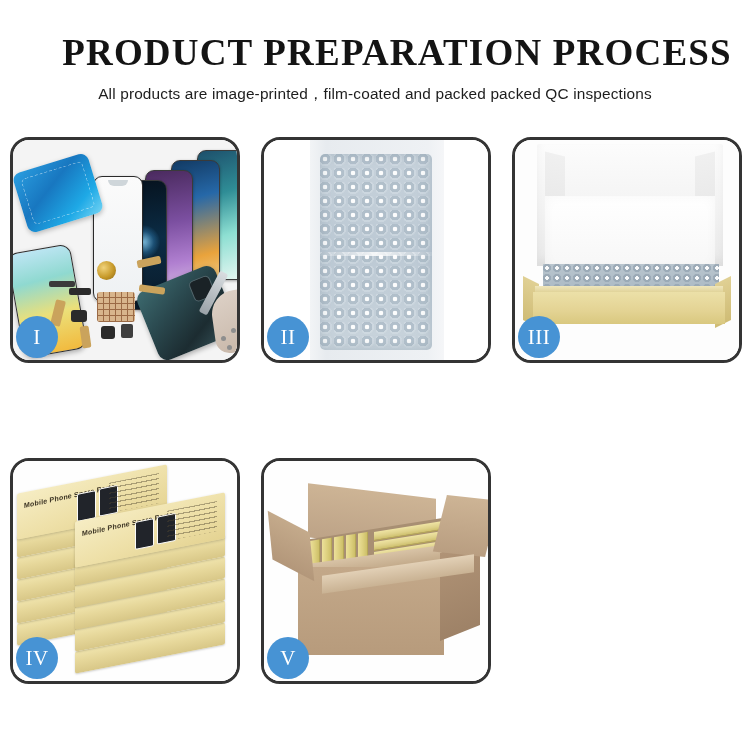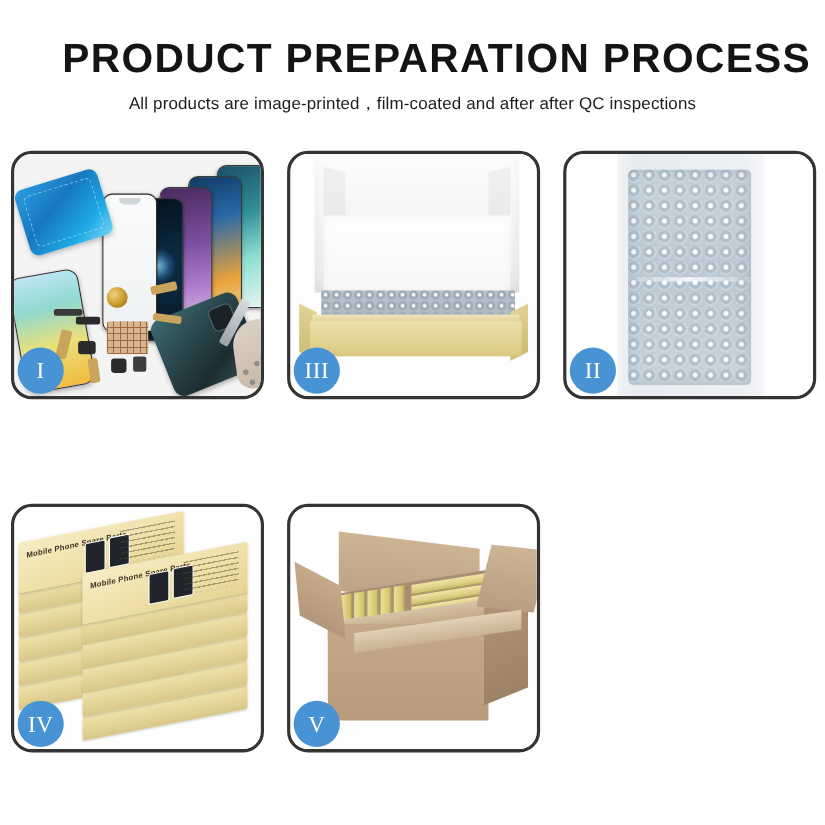--- a/index.html
+++ b/index.html
@@ -15,21 +15,21 @@
     position: relative;
   }
 
   
   .header {
     width: 750px;
     padding-top: 34px;
     text-align: center;
   }
   .page-title {
-    font-family: Liberation Sans, sans-serif;
+    font-family: Liberation Serif, serif;
     font-size: 37px;
     font-weight: bold;
     letter-spacing: 1.2px;
     color: #141414;
     line-height: 1.05;
     margin: 0;
     white-space: nowrap;
     padding-left: 44px;
   }
   .page-subtitle {
@@ -353,21 +353,21 @@
     position:absolute; left:12px; top:10px; width:196px; height:26px;
     background:linear-gradient(180deg,rgba(244,246,246,.85),rgba(225,231,232,.35));
     border-radius:4px;
   }
 </style>
 </head>
 <body>
 
 <div class="header">
   <h1 class="page-title">PRODUCT PREPARATION PROCESS</h1>
-  <p class="page-subtitle">All products are image-printed，film-coated and after after QC inspections</p>
+  <p class="page-subtitle">All products are image-printed，film-coated and packed packed QC inspections</p>
 </div>
 
 <div class="grid">
 
   <div class="panel">
     <div class="panel-clip">
       <div class="p1-bg"></div>
       <div class="p1-fan">
         <div class="scr scr-a"></div>
         <div class="scr scr-b"></div>
@@ -394,43 +394,43 @@
       <div class="p1-tool"></div>
       <div class="screwdot" style="left:208px;top:196px;"></div>
       <div class="screwdot" style="left:218px;top:188px;"></div>
       <div class="screwdot" style="left:214px;top:205px;"></div>
     </div>
     <div class="badge">I</div>
   </div>
 
   <div class="panel">
     <div class="panel-clip">
+      <div class="p2-bg"></div>
+      <div class="p2-sheet"></div>
+      <div class="p2-bubbles"></div>
+      <div class="p2-seam"></div>
+    </div>
+    <div class="badge">II</div>
+  </div>
+
+  <div class="panel">
+    <div class="panel-clip">
       <div class="p3-bg"></div>
       <div class="p3-lid">
         <div class="p3-lid-l"></div>
         <div class="p3-lid-r"></div>
       </div>
       <div class="p3-foam"></div>
       <div class="p3-inner"></div>
       <div class="p3-left"></div>
       <div class="p3-right"></div>
       <div class="p3-rim"></div>
       <div class="p3-front"></div>
     </div>
     <div class="badge">III</div>
-  </div>
-
-  <div class="panel">
-    <div class="panel-clip">
-      <div class="p2-bg"></div>
-      <div class="p2-sheet"></div>
-      <div class="p2-bubbles"></div>
-      <div class="p2-seam"></div>
-    </div>
-    <div class="badge">II</div>
   </div>
 
   <div class="panel">
     <div class="panel-clip">
       <div class="p4-bg"></div>
       <div class="stack">
         <div class="sbox" style="left:4px;  top:148px;"></div>
         <div class="sbox" style="left:4px;  top:126px;"></div>
         <div class="sbox" style="left:4px;  top:104px;"></div>
         <div class="sbox" style="left:4px;  top:82px;"></div>

